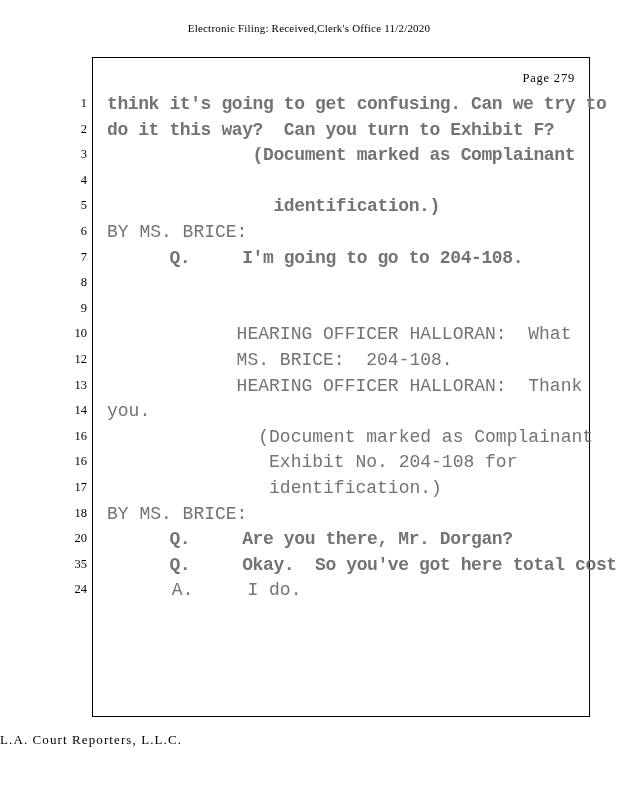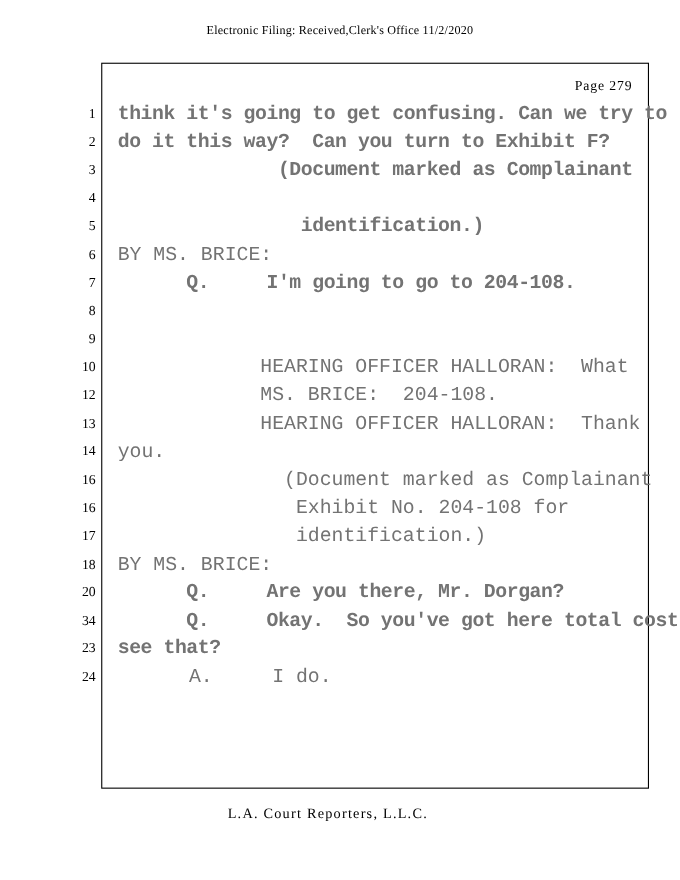--- a/index.html
+++ b/index.html
@@ -86,21 +86,21 @@
   }
   .ltext.bold {
     font-weight: bold;
     letter-spacing: -0.4px;
   }
   .footer {
     position: absolute;
     top: 730px;
     left: 0;
     width: 596px;
-    text-align: center;
+    text-align: left;
     font-family: "Liberation Serif", serif;
     font-size: 13px;
     line-height: 19px;
     letter-spacing: 1.1px;
   }
 </style>
 </head>
 <body>
 
 <div class="page">
@@ -175,26 +175,22 @@
         </div>
         <div class="line">
           <span class="lnum">18</span>
           <span class="ltext">BY MS. BRICE:</span>
         </div>
         <div class="line">
           <span class="lnum">20</span>
           <span class="ltext bold">      Q.     Are you there, Mr. Dorgan?</span>
         </div>
         <div class="line">
-          <span class="lnum">34</span>
+          <span class="lnum">35</span>
           <span class="ltext bold">      Q.     Okay.  So you've got here total cost</span>
-        </div>
-        <div class="line">
-          <span class="lnum">23</span>
-          <span class="ltext bold">see that?</span>
         </div>
         <div class="line">
           <span class="lnum">24</span>
           <span class="ltext">      A.     I do.</span>
         </div>
       </div>
   </div>
 
   <div class="footer">
     <div>L.A. Court Reporters, L.L.C.</div>

